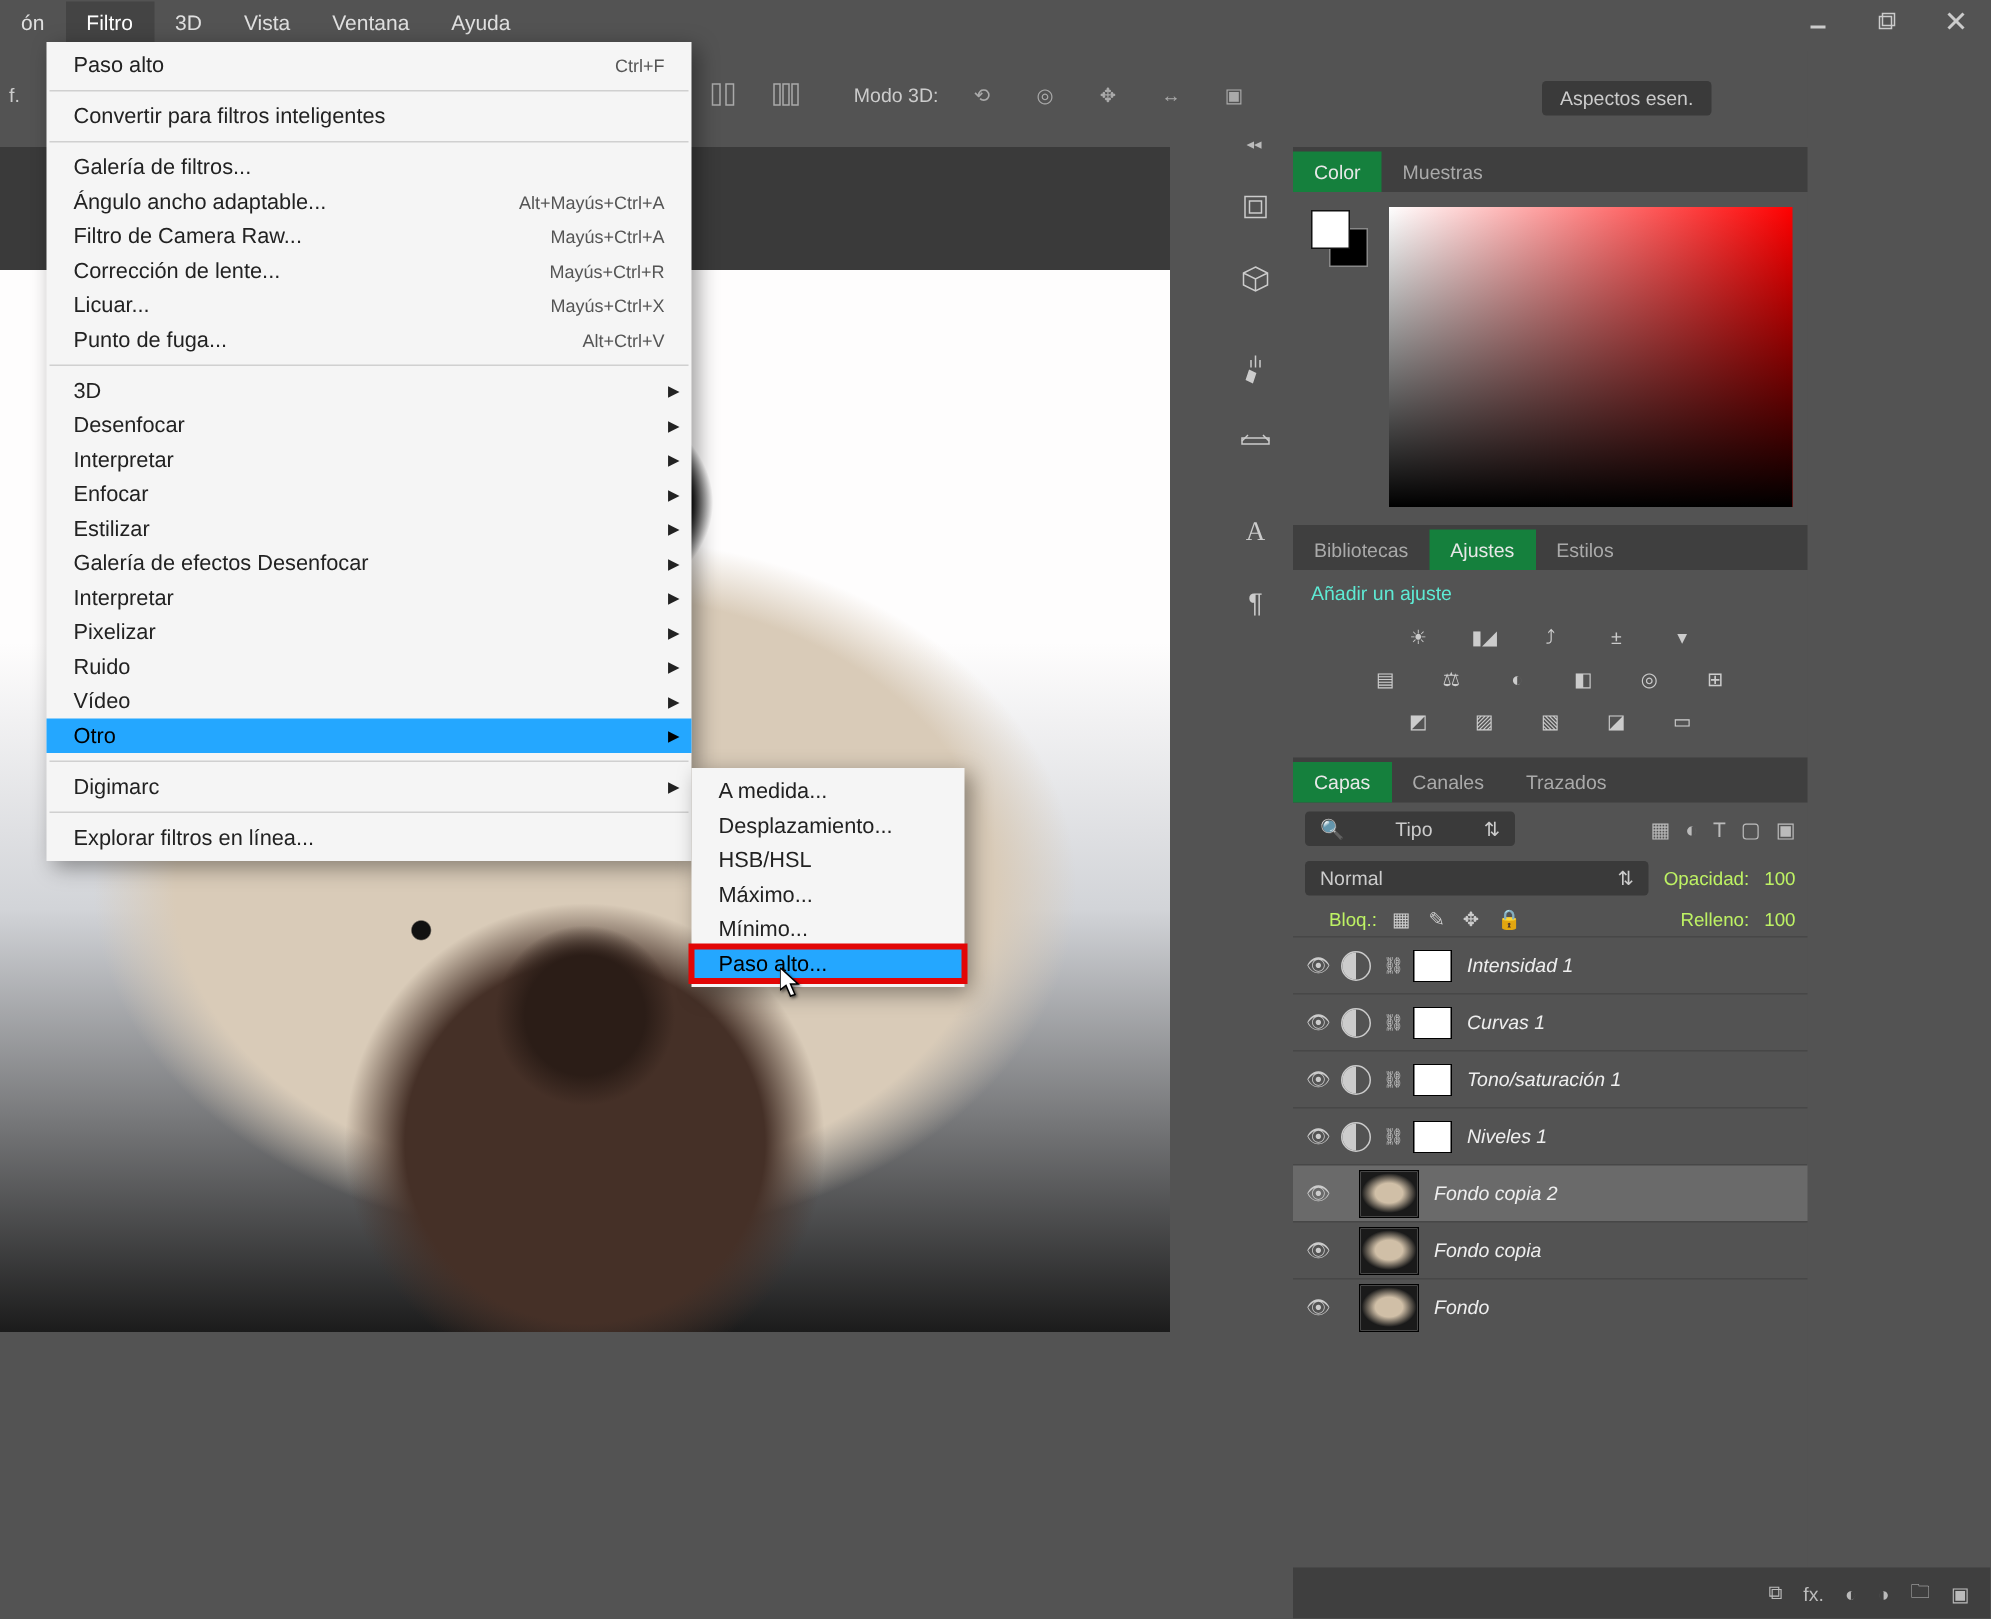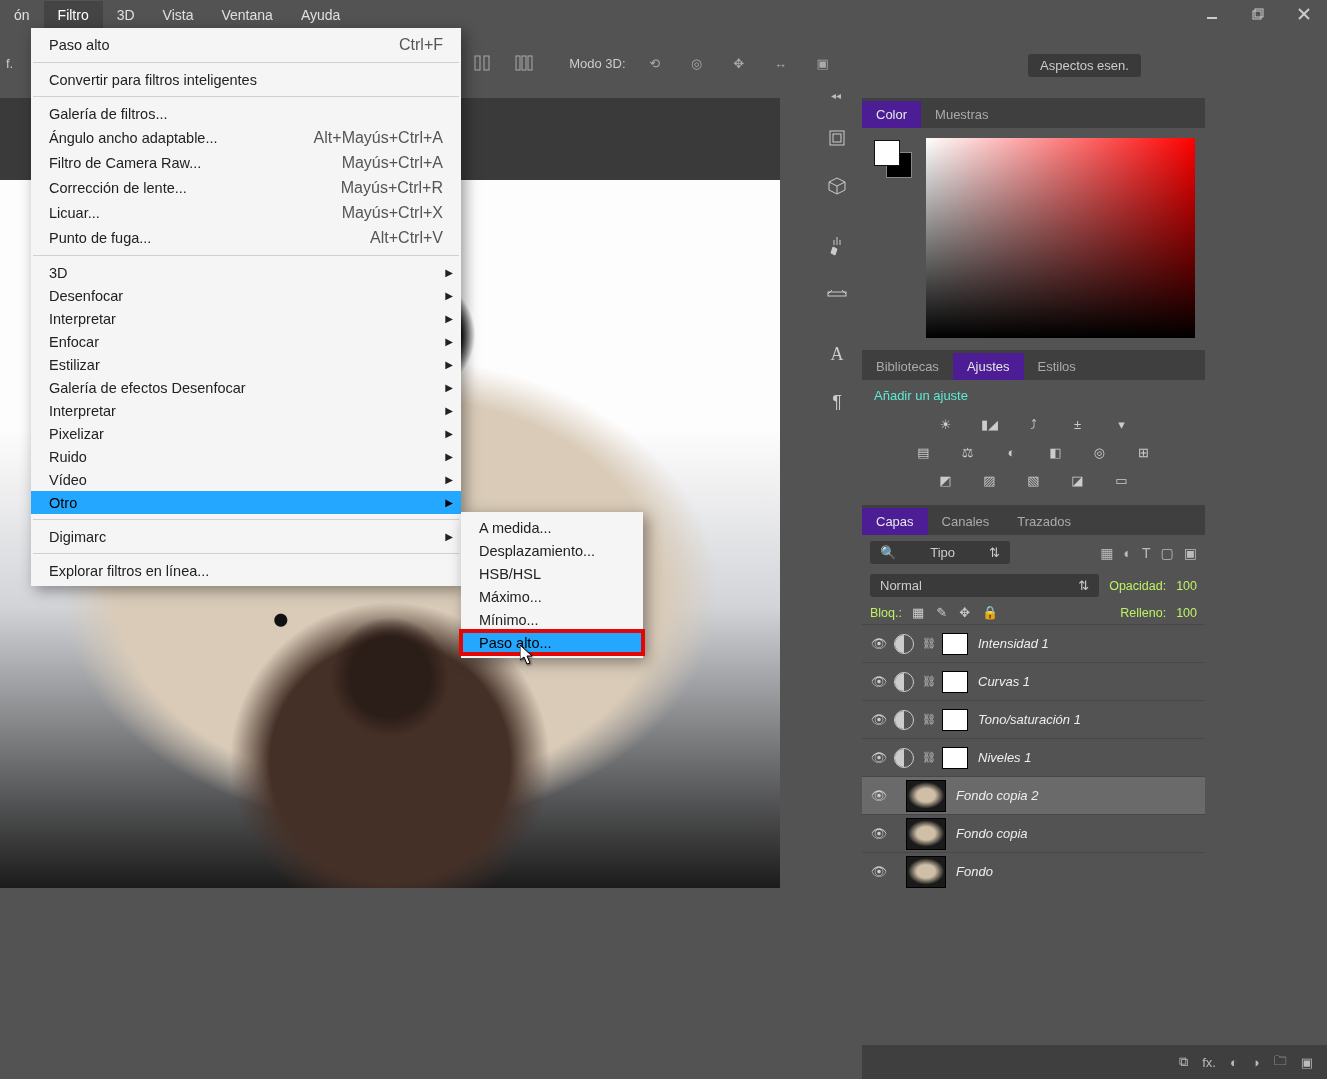--- a/index.html
+++ b/index.html
@@ -18,21 +18,21 @@
 
 .optionsbar { position: absolute; top: 34px; left: 0; width: 1205px; height: 58px; background: #535353; display: flex; align-items: center; font-size: 13px; color: #ccc; }
 .opt-text { margin-right: 8px; }
 .opt-icon { width: 26px; height: 26px; margin: 0 8px; display: flex; align-items: center; justify-content: center; color: #aaa; }
 
 
 .dropdown { position: absolute; background: #f5f5f5; box-shadow: 4px 4px 14px rgba(0,0,0,.4); font-size: 14.5px; color: #222; padding: 4px 0; }
 .dd-main { top: 28px; left: 31px; width: 430px; }
 .dd-sub { top: 512px; left: 461px; width: 182px; }
 .dd-item { display: flex; justify-content: space-between; align-items: center; padding: 3.5px 18px; position: relative; text-align: center; }
-.dd-item .shortcut { color: #555; font-size: 16px; }
+.dd-item .shortcut { color: #555; font-size: 12px; }
 .dd-item .arrow { position: absolute; right: 8px; font-size: 10px; }
 .dd-item.selected { background: #24a7ff; color: #000; }
 .dd-sep { height: 1px; background: #d0d0d0; margin: 5px 2px; }
 .red-outline { outline: 4px solid #e20606; outline-offset: -2px; }
 
 
 .canvas-area { position: absolute; top: 98px; left: 0; width: 780px; height: 790px; background: #3a3a3a; overflow: hidden; }
 .photo {
   position: absolute; left: 0; top: 82px; width: 780px; height: 710px;
   background:
@@ -51,21 +51,21 @@
 .collapse-handle { position: absolute; left: 818px; top: 90px; width: 36px; height: 10px; color: #bbb; font-size: 10px; text-align: center; }
 
 
 .vstrip { position: absolute; left: 814px; top: 106px; width: 46px; background: #535353; display: flex; flex-direction: column; align-items: center; padding-top: 8px; }
 .vstrip .vicon { width: 36px; height: 36px; margin: 6px 0; display: flex; align-items: center; justify-content: center; color: #ccc; }
 
 
 .panels { position: absolute; left: 862px; top: 98px; width: 343px; bottom: 0; background: #535353; display: flex; flex-direction: column; }
 .tabrow { display: flex; background: #3f3f3f; height: 30px; align-items: flex-end; font-size: 13px; }
 .tab { padding: 6px 14px; color: #aaa; }
-.tab.active { background: #4c1d95; color: #e8e8e8; }
+.tab.active { background: #15803d; color: #e8e8e8; }
 
 .color-panel { display: flex; padding: 10px 10px 10px 12px; position: relative; height: 222px; }
 .fgbg { position: relative; width: 40px; height: 40px; margin-right: 12px; margin-top: 2px; }
 .fgbox { position: absolute; left: 0; top: 0; width: 26px; height: 26px; background: #fff; border: 1px solid #111; }
 .bgbox { position: absolute; left: 12px; top: 12px; width: 26px; height: 26px; background: #000; border: 1px solid #888; }
 .color-field { position: relative; flex: 1; height: 200px; background: linear-gradient(to top, #000, transparent), linear-gradient(to right, #fff, #ff0000); }
 
 .adjust-panel { padding: 8px 12px; font-size: 13px; }
 .adjust-label { color: #5eead4; font-weight: normal; margin-bottom: 10px; }
 .adj-row { display: flex; gap: 16px; justify-content: center; margin: 6px 0; }
@@ -73,21 +73,21 @@
 
 .layers-panel { display: flex; flex-direction: column; font-size: 13px; }
 .layers-toolbar { display: flex; align-items: center; padding: 6px 8px; gap: 8px; }
 .type-select { background: #3a3a3a; color: #ccc; padding: 4px 10px; border-radius: 3px; display: flex; align-items: center; gap: 8px; min-width: 140px; justify-content: space-between; }
 .mini-icons { display: flex; gap: 10px; margin-left: auto; color: #bbb; font-size: 14px; }
 
 .blend-row { display: flex; align-items: center; padding: 4px 8px; gap: 10px; }
 .blend-select { background: #3a3a3a; color: #ccc; padding: 4px 10px; border-radius: 3px; flex: 1; display: flex; justify-content: space-between; align-items: center; }
 .lbl { color: #bef264; font-size: 12.5px; }
 
-.lock-row { display: flex; align-items: center; padding: 4px 8px; gap: 10px; }
+.lock-row { display: flex; align-items: center; padding: 4px 8px; gap: 10px; margin-left: 16px; }
 .lock-icons { display: flex; gap: 12px; color: #ccc; font-size: 13px; }
 
 .layer-list { display: flex; flex-direction: column; }
 .layer-item { display: flex; align-items: center; height: 38px; padding: 0 6px; border-top: 1px solid #474747; }
 .layer-item.sel { background: #6a6a6a; }
 .eye { width: 22px; text-align: center; color: #ccc; font-size: 13px; }
 .fxcircle { width: 20px; height: 20px; border: 1.5px solid #ccc; border-radius: 50%; margin: 0 4px; position: relative; }
 .fxcircle::after { content: ""; position: absolute; left: 0; top: 0; width: 50%; height: 100%; background: #ccc; border-radius: 10px 0 0 10px; }
 .link { width: 14px; height: 18px; display: flex; align-items: center; justify-content: center; color: #ccc; font-size: 11px; margin: 0 6px 0 4px; }
 .mask { width: 26px; height: 22px; background: #fff; border: 1px solid #000; margin-right: 10px; }

